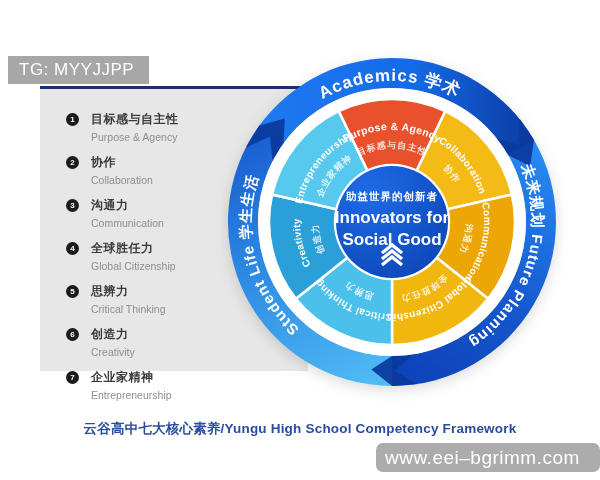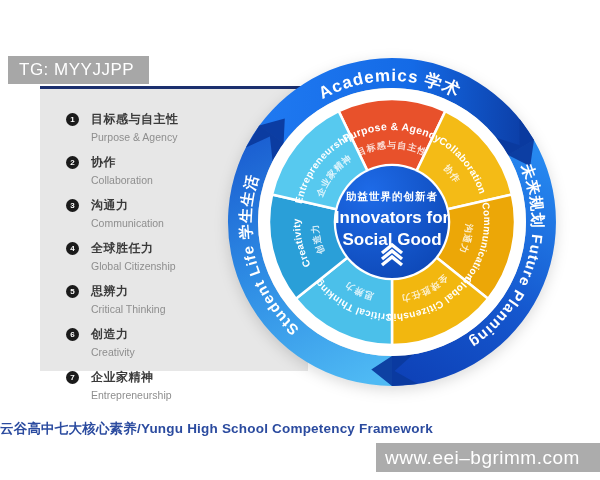--- a/index.html
+++ b/index.html
@@ -24,27 +24,27 @@
     background:#1b1b1b;color:#fff;font-size:8px;font-weight:700;
     line-height:13px;text-align:center;margin-top:2px;
   }
   .zh{display:block;font-size:12px;font-weight:700;color:#3a3a3a;letter-spacing:.5px;}
   .en{display:block;font-size:10.5px;color:#8e8e8e;margin-top:3px;}
   #wheel{
     position:absolute;left:0;top:0;width:600px;height:480px;
     filter:drop-shadow(0 4px 7px rgba(0,0,0,.14));
   }
   .caption{
-    position:absolute;left:0;top:420px;width:100%;
+    position:absolute;left:0;top:420px;width:100%;text-align:center;
     font-size:13.5px;font-weight:700;color:#2b4b9f;letter-spacing:.2px;
   }
   .watermark{
     position:absolute;left:376px;top:443px;width:224px;height:29px;
     background:#acacac;color:#fff;font-size:19px;line-height:29px;
-    padding-left:9px;letter-spacing:.5px;box-sizing:border-box;white-space:nowrap;
+    padding-left:9px;letter-spacing:.5px;box-sizing:border-box;white-space:nowrap;border-radius:7px;
   }
 </style>
 </head>
 <body>
 
 <div class="badge">
   <span>TG: MYYJJPP</span>
 </div>
 
 <div class="panel">

